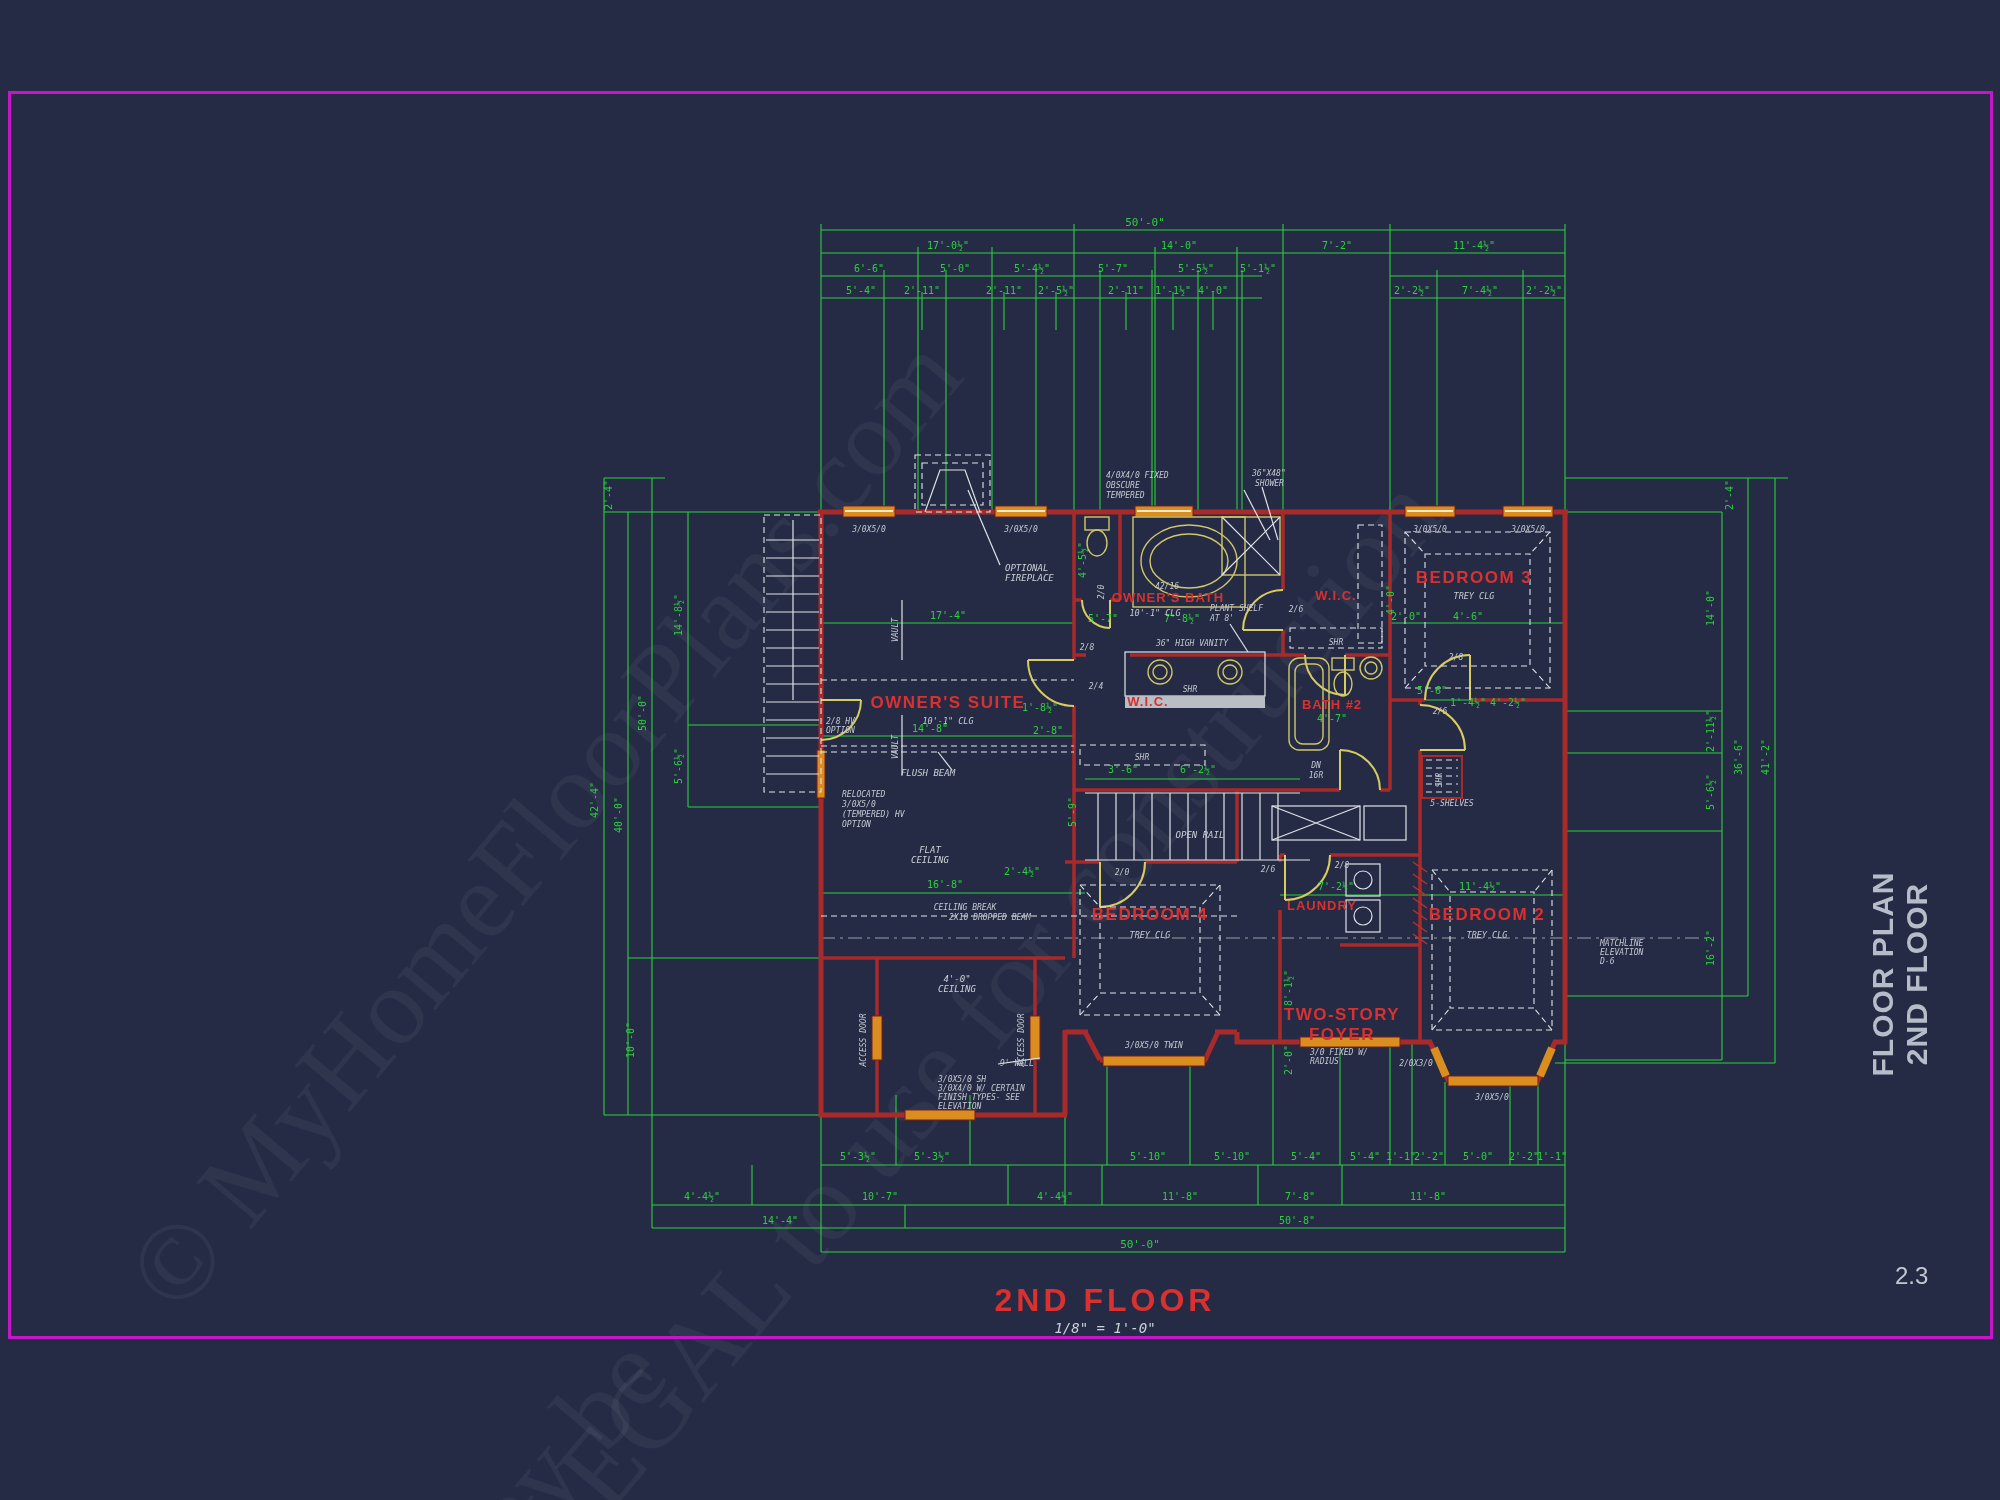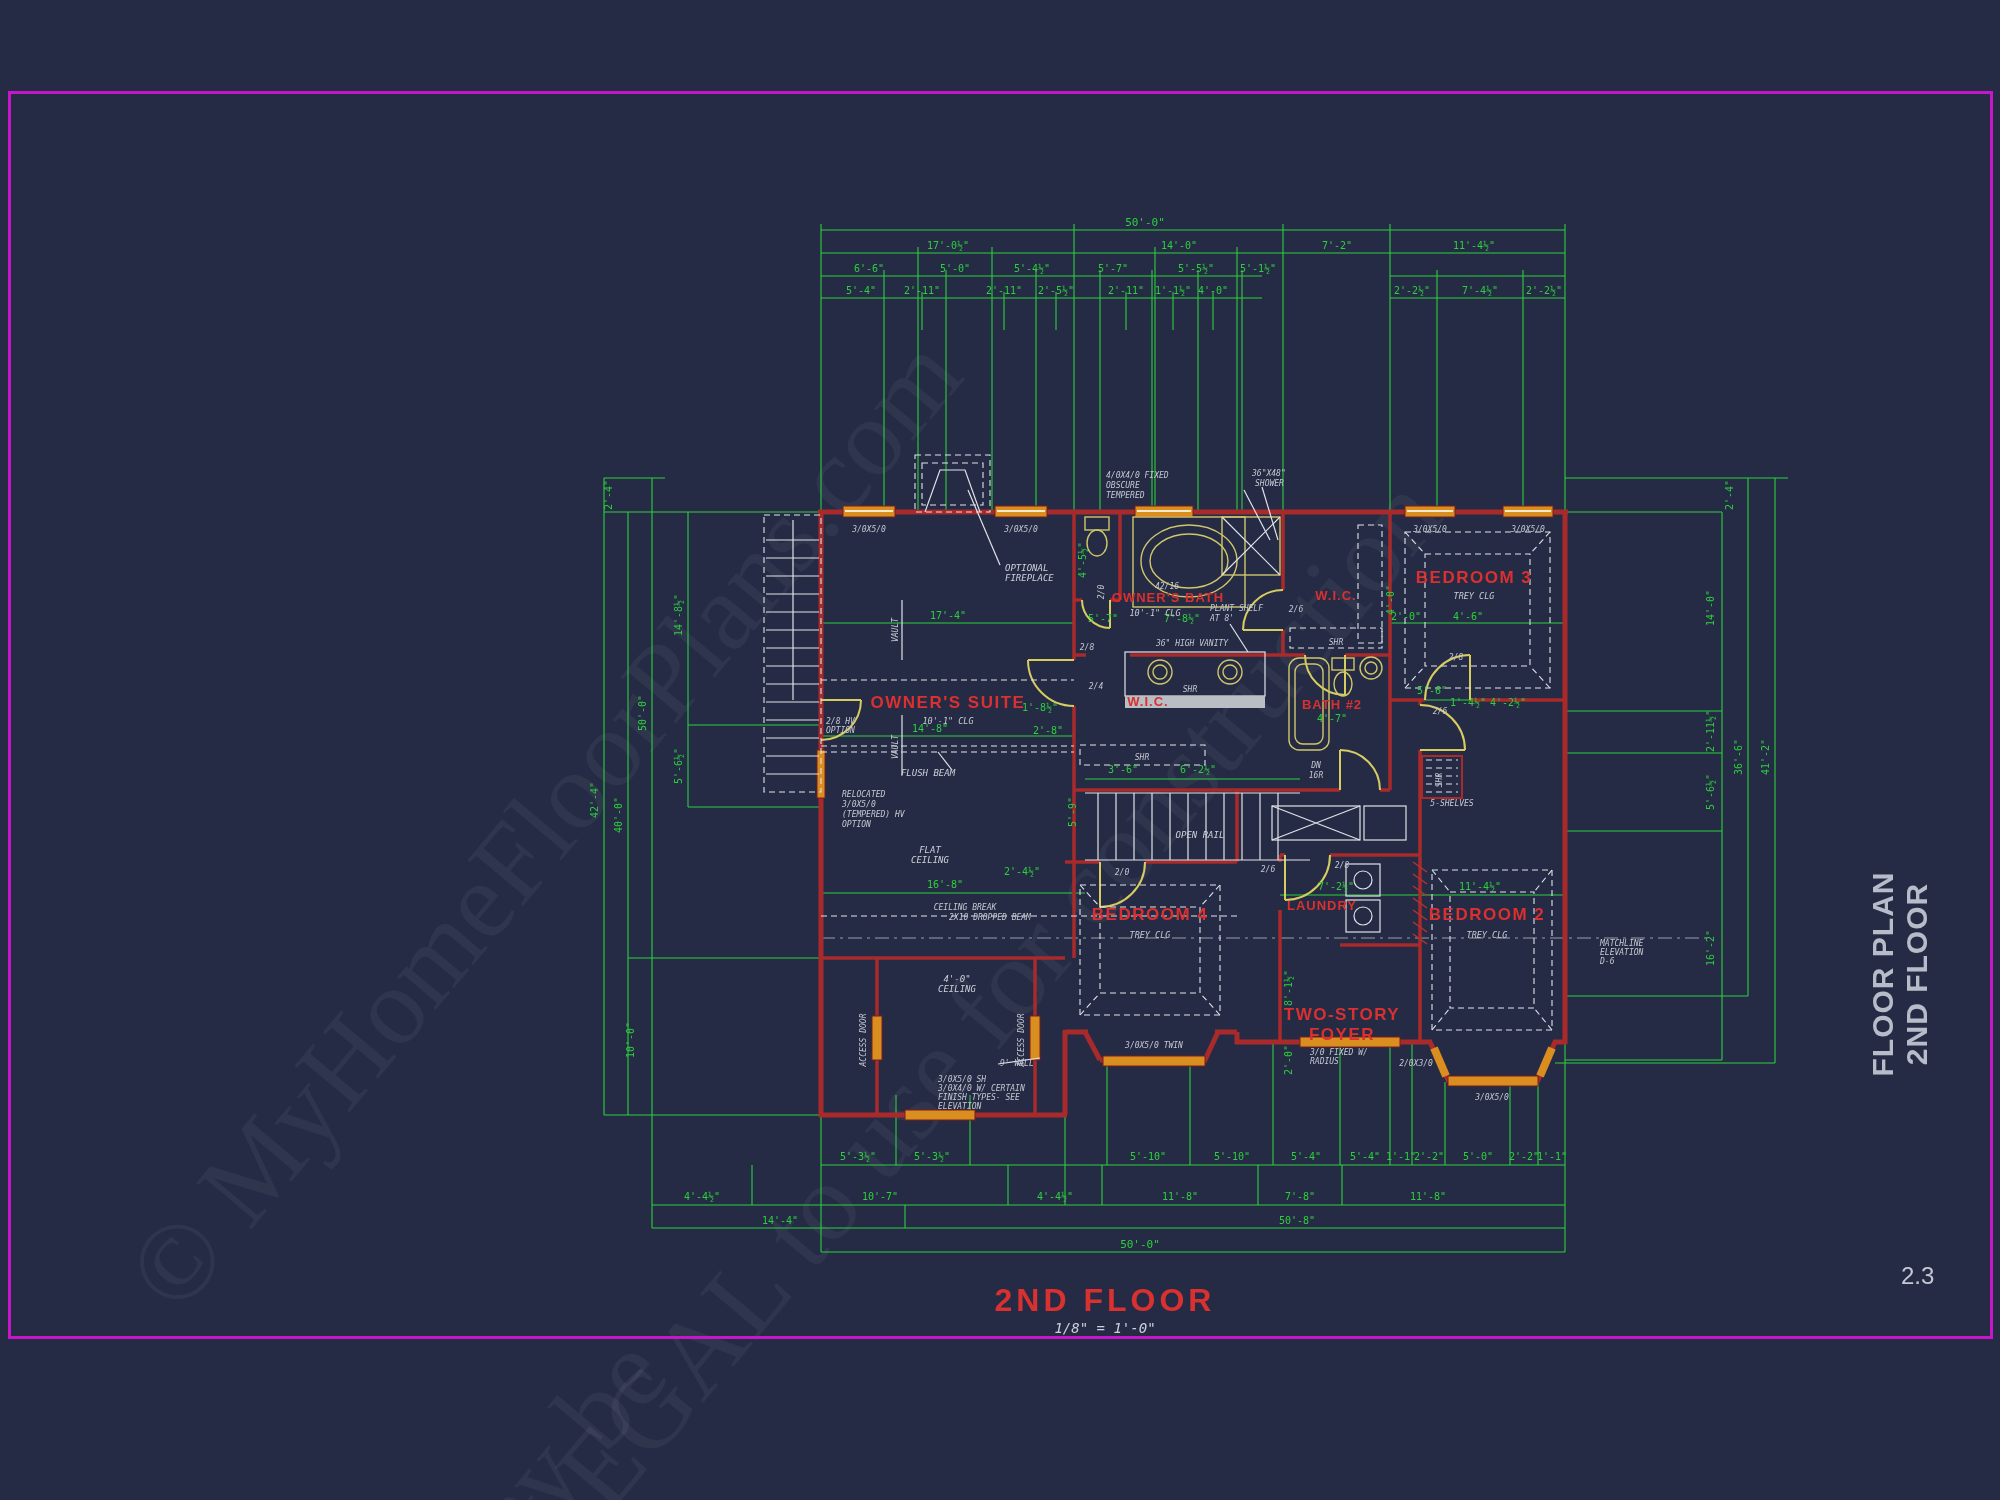--- a/index.html
+++ b/index.html
@@ -32,21 +32,21 @@
   text.note{fill:#ccd1d9;font-size:9px;font-style:italic;}
   text.notesm{fill:#c4c9d1;font-size:8px;font-style:italic;}
   text.room{fill:var(--roomred,#d93030);font-size:17px;font-weight:bold;letter-spacing:1.5px;font-family:"Liberation Sans",sans-serif;}
   text.roomS{fill:var(--roomred,#d93030);font-size:13px;font-weight:bold;letter-spacing:1px;font-family:"Liberation Sans",sans-serif;}
   text.sub{fill:#c6cbd3;font-size:8.5px;font-style:italic;}
   
   .ttl{position:absolute;left:905px;top:1282px;width:400px;text-align:center;
        color:var(--roomred,#d93030);font-size:32px;font-weight:bold;letter-spacing:4px;}
   .scl{position:absolute;left:905px;top:1320px;width:400px;text-align:center;
        color:#ccd1d9;font-size:14px;font-style:italic;font-family:"DejaVu Sans Mono",monospace;}
-  .sheetnum{position:absolute;left:1895px;top:1262px;color:#c3c8d2;font-size:24px;margin-left:6px;}
+  .sheetnum{position:absolute;left:1895px;top:1262px;color:#c3c8d2;font-size:24px;}
   .side{position:absolute;left:1795px;top:940px;width:210px;text-align:center;
         transform:rotate(-90deg);color:#b6bcc8;font-size:30px;font-weight:bold;letter-spacing:1px;line-height:34px;}
   .wm{position:absolute;color:rgba(223,228,238,0.06);font-family:"Liberation Serif",serif;
       font-size:110px;white-space:nowrap;transform-origin:0 50%;transform:rotate(-50deg);}
   .border{position:absolute;left:8px;top:91px;width:1985px;height:1248px;
       border:3px solid var(--border,#c516c9);box-sizing:border-box;}
 </style>
 </head>
 <body style="--bg: #262b45; --border: #c516c9; --green: #2bd03c; --wall: #a82a2a; --window: #d98e1f; --door: #d6cc60; --roomred: #d93030;">
 

